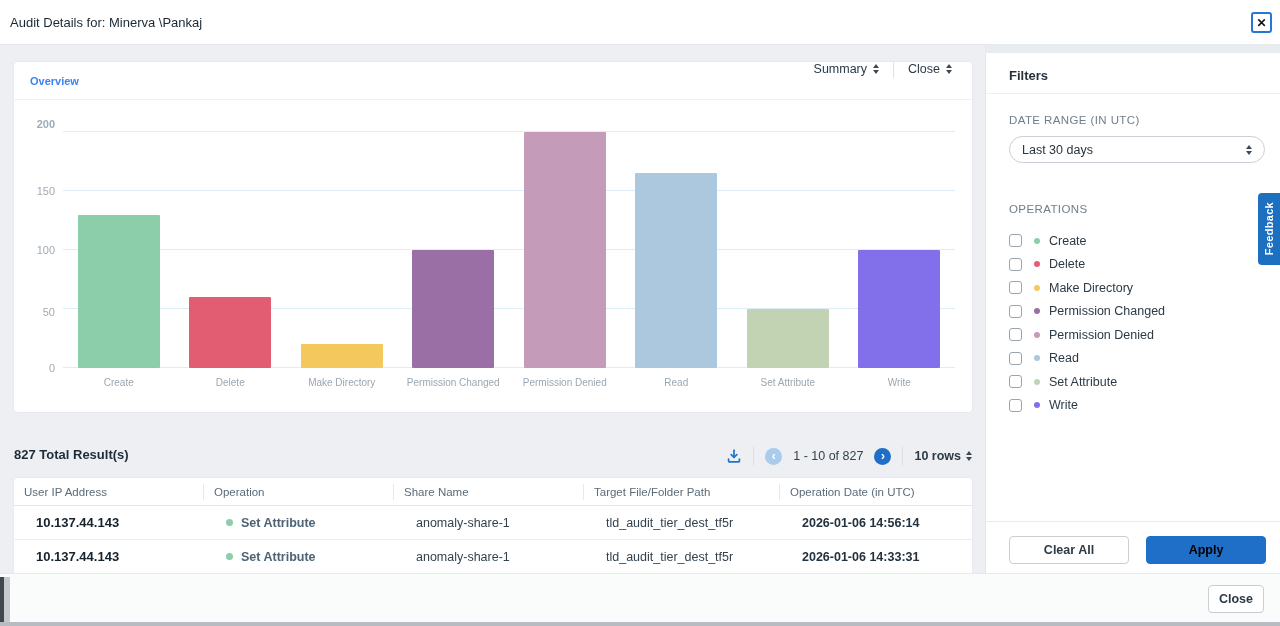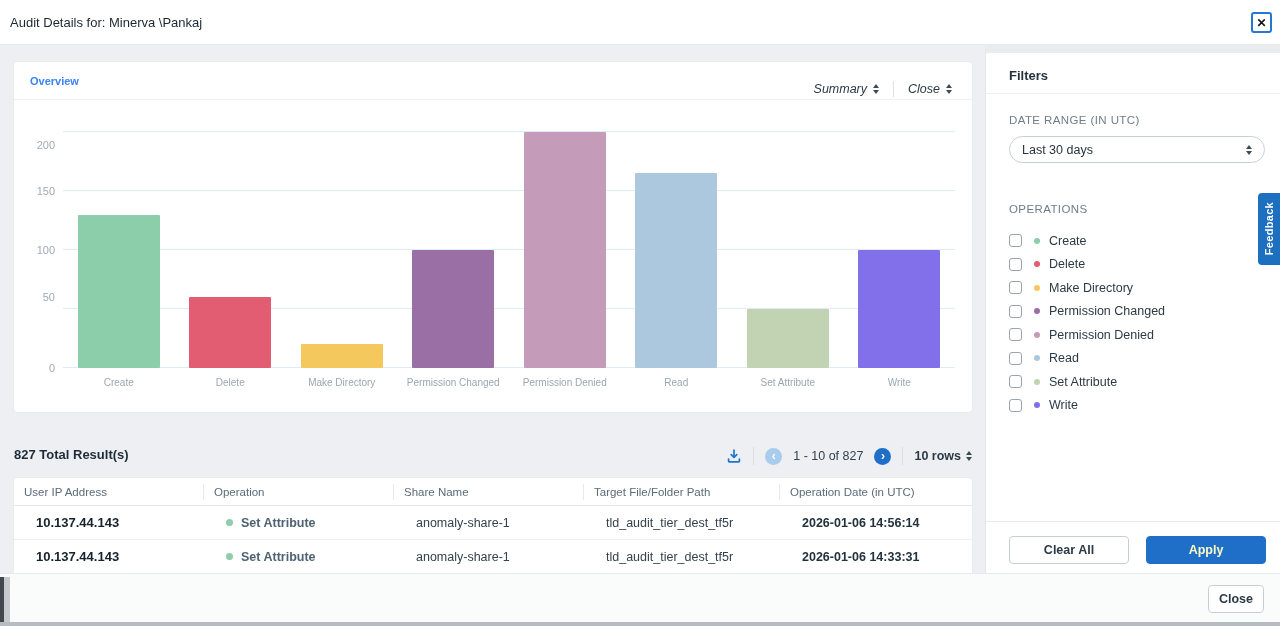--- a/index.html
+++ b/index.html
@@ -17,21 +17,21 @@
   .close-x { position:absolute; right:8px; top:12px; width:21px; height:21px; border:2px solid #2477d2; border-radius:3px; background:#fff;
              display:flex; align-items:center; justify-content:center; font-size:12px; font-weight:bold; color:#101417; cursor:pointer; line-height:1; }
 
   
   .main { position:absolute; left:0; top:45px; width:985px; height:528px; background:#edeff2; }
 
   
   .overview-card { position:absolute; left:14px; top:17px; width:958px; height:350px; background:#fff; border-radius:4px; box-shadow:0 0 0 1px #e8ebee; }
   .overview-header { position:relative; height:38px; border-bottom:1px solid #eef1f3; }
   .overview-title { position:absolute; left:16px; top:13px; font-size:11px; font-weight:700; color:#3b82f6; }
-  .view-controls { position:absolute; right:6px; top:0; height:54px; display:flex; align-items:center;font-style:italic; }
+  .view-controls { position:absolute; right:6px; top:0; height:54px; display:flex; align-items:flex-start; }
   .view-option { display:flex; align-items:center; gap:6px; font-size:12.5px; color:#2c3a46; padding:0 14px; cursor:pointer; }
   .view-divider { width:1px; height:16px; background:#dde2e6; }
   .caret-ud { display:inline-flex; flex-direction:column; gap:2px; }
   .caret-ud i { display:block; width:0; height:0; border-left:3.5px solid transparent; border-right:3.5px solid transparent; }
   .caret-ud .up { border-bottom:4px solid #3c4a55; }
   .caret-ud .dn { border-top:4px solid #3c4a55; }
 
   
   .chart { position:absolute; left:0; top:38px; right:0; bottom:0; }
   .ylabels { position:absolute; left:0; top:32px; width:41px; height:236px; }
@@ -79,21 +79,21 @@
                        display:flex; align-items:center; justify-content:space-between; padding:0 12px; font-size:12.5px; color:#27343f; cursor:pointer; }
   .operations-label { top:150px; }
   .operations-list { position:absolute; left:23px; right:15px; top:180px; display:flex; flex-direction:column; gap:8.5px; }
   .fitem { display:flex; align-items:center; gap:9px; height:15px; cursor:pointer; }
   .cb { width:13px; height:13px; border:1px solid #99a4ad; border-radius:3px; background:#fff; flex:0 0 auto; }
   .fdot { width:6px; height:6px; border-radius:50%; margin-left:3px; flex:0 0 auto; }
   .flabel { font-size:12.5px; color:#2c3a46; }
   .filters-footer-divider { position:absolute; left:0; right:0; top:468px; height:1px; background:#e8ebee; }
   .btn { display:flex; align-items:center; justify-content:center; border-radius:4px; font-size:12.5px; font-weight:600; font-family:"Liberation Sans",sans-serif; cursor:pointer; }
   .clear-btn { position:absolute; left:23px; top:483px; width:120px; height:28px; background:#fff; border:1px solid #c9ced3; color:#2c3a46; }
-  .apply-btn { position:absolute; right:14px; top:483px; width:120px; height:28px; background:#1f6fc8; border:1px solid #1f6fc8; color:#fef9c3;text-align:right; }
+  .apply-btn { position:absolute; right:14px; top:483px; width:120px; height:28px; background:#1f6fc8; border:1px solid #1f6fc8; color:#000000;text-align:right; }
 
   
   .feedback-tab { position:absolute; right:0; top:193px; width:22px; height:72px; background:#1d6fc0; border-radius:4px 0 0 4px;
                   display:flex; align-items:center; justify-content:center; cursor:pointer; z-index:6; }
   .feedback-text { writing-mode:vertical-rl; transform:rotate(180deg); color:#fff; font-size:11px; font-weight:600; letter-spacing:.3px; }
 
   
   .footer { position:absolute; left:0; top:573px; width:1280px; height:49px; background:#fafbfb; border-top:1px solid #e8eaec; z-index:4; }
   .close-btn { position:absolute; right:16px; top:11px; width:56px; height:28px; background:#fff; border:1px solid #c9ced3; color:#2c3a46; }
   .bottom-strip { position:absolute; left:0; top:622px; width:1280px; height:4px; background:#b6bcc1; z-index:7; }
@@ -127,24 +127,24 @@
           <span class="caret-ud">
               <i class="up"></i>
               <i class="dn"></i>
             </span>
         </div>
       </div>
     </div>
     <div class="chart">
       <div class="ylabels">
           <div class="ytick" style="bottom: 0px;">0</div>
-          <div class="ytick" style="bottom: 71px; padding-left: 14px;">50</div>
+          <div class="ytick" style="bottom: 56px; padding-left: 14px;">50</div>
           <div class="ytick" style="bottom: 118px;">100</div>
           <div class="ytick" style="bottom: 177px;">150</div>
-          <div class="ytick" style="bottom: 223px;">200</div>
+          <div class="ytick" style="bottom: 244px; font-weight: bold;">200</div>
         </div>
       <div class="plot">
         <div>
             <div class="gridline" style="bottom: 0px;"></div>
             <div class="gridline" style="bottom: 59px;"></div>
             <div class="gridline" style="bottom: 118px;"></div>
             <div class="gridline" style="bottom: 177px;"></div>
             <div class="gridline" style="bottom: 236px;"></div>
           </div>
         <div class="bars">

